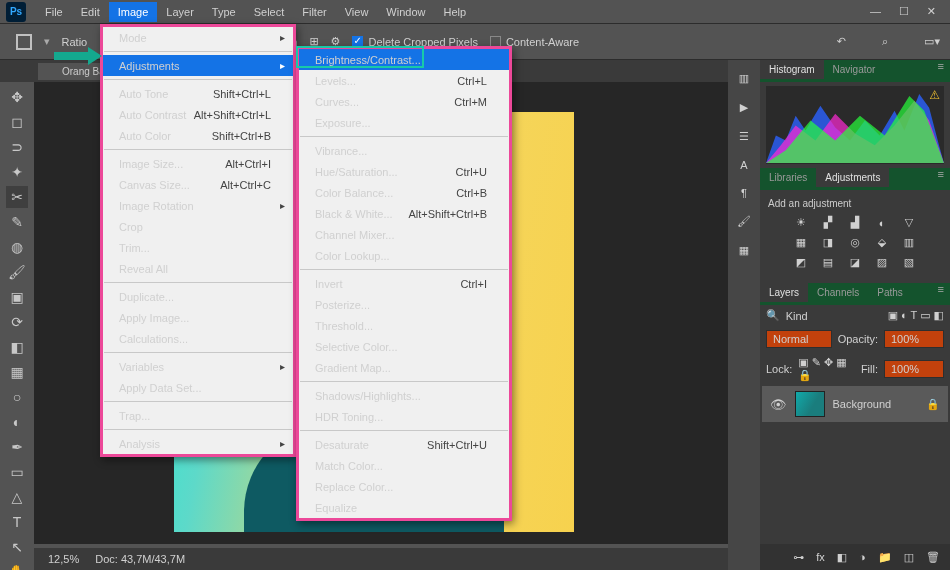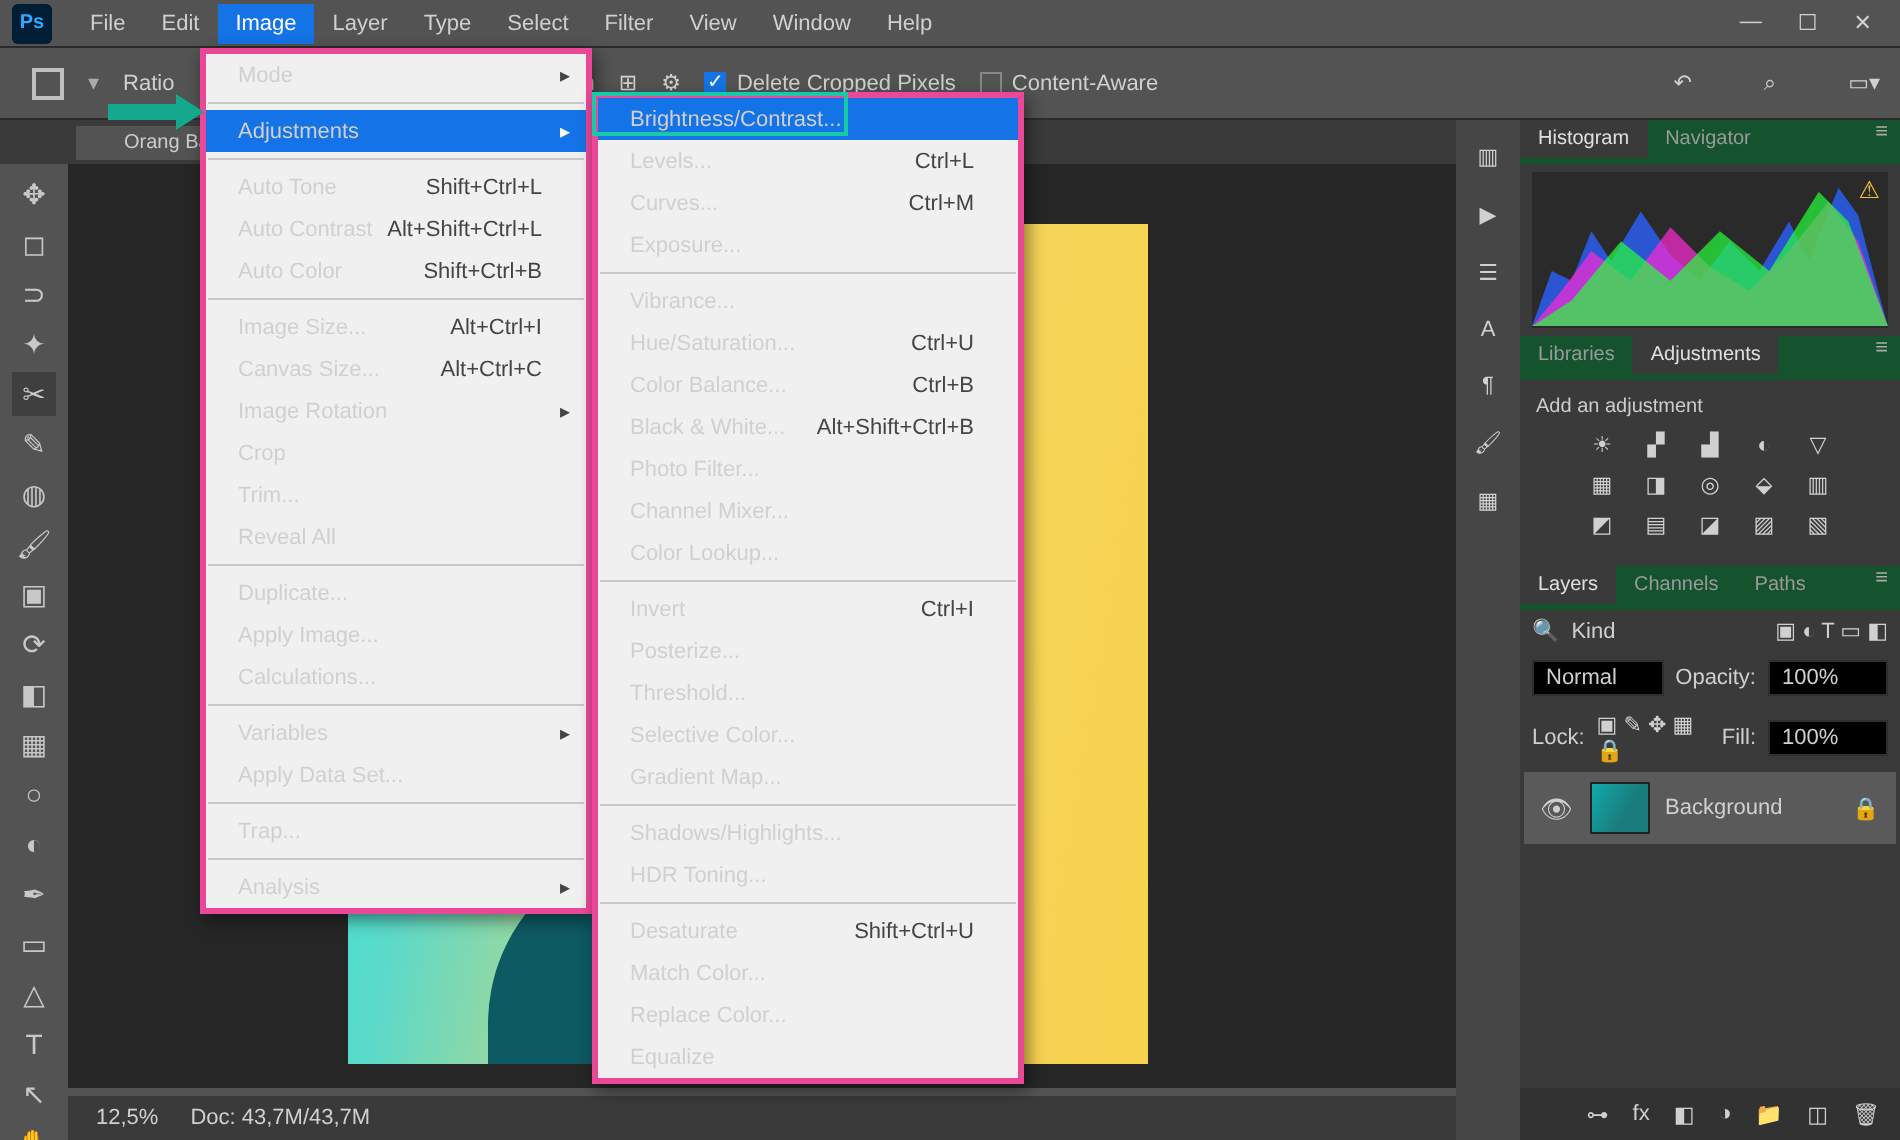--- a/index.html
+++ b/index.html
@@ -60,21 +60,21 @@
 .histo{height:78px;position:relative;margin:4px 6px;background:#2a2a2a}
 .histo svg{position:absolute;inset:0}
 .warn{position:absolute;top:2px;right:4px;color:#f4c430;font-size:12px}
 
 .adj-body{padding:8px}
 .adj-body .lbl{font-size:10px;color:#ccc;margin-bottom:6px}
 .adj-row{display:flex;gap:12px;justify-content:center;margin:5px 0;color:#ddd;font-size:13px}
 .adj-row span{width:15px;height:15px;display:flex;align-items:center;justify-content:center}
 
 .lay-ctrl{display:flex;gap:6px;align-items:center;padding:4px 6px;font-size:10px;color:#888}
-.lay-ctrl .sel{background:#000000;padding:2px 6px;border:1px solid #2e2e2e;flex:1}
+.lay-ctrl .sel{background:#c2410c;padding:2px 6px;border:1px solid #2e2e2e;flex:1}
 .lay-ctrl .sel.wide{width:60px;flex:none}
 .layer-row{display:flex;align-items:center;height:36px;background:#5a5a5a;padding:0 8px;gap:8px;margin:0 2px}
 .layer-row .eye{font-size:13px}
 .layer-row .thumb{width:30px;height:26px;background:linear-gradient(120deg,#1aa 0%,#1a7d7d 60%);border:1px solid #222}
 .layer-row .lock{margin-left:auto;color:#bbb}
 .lay-foot{margin-top:auto;height:26px;display:flex;align-items:center;justify-content:flex-end;gap:12px;padding-right:10px;color:#aaa;background:#323232;font-size:12px}
 
 .status{position:absolute;left:34px;bottom:0;right:222px;height:22px;background:#3a3a3a;display:flex;align-items:center;padding-left:14px;gap:16px;font-size:10px;color:#bbb}
 </style>
 </head>
@@ -354,23 +354,20 @@
     </div>
   <div class="row">
       <span>Color Balance...</span>
       <span class="sc">Ctrl+B</span>
     </div>
   <div class="row">
       <span>Black &amp; White...</span>
       <span class="sc">Alt+Shift+Ctrl+B</span>
     </div>
   <div class="row">
-      <span>Photo Filter...</span>
-    </div>
-  <div class="row">
       <span>Channel Mixer...</span>
     </div>
   <div class="row">
       <span>Color Lookup...</span>
     </div>
   <hr>
   <div class="row">
       <span>Invert</span>
       <span class="sc">Ctrl+I</span>
     </div>

